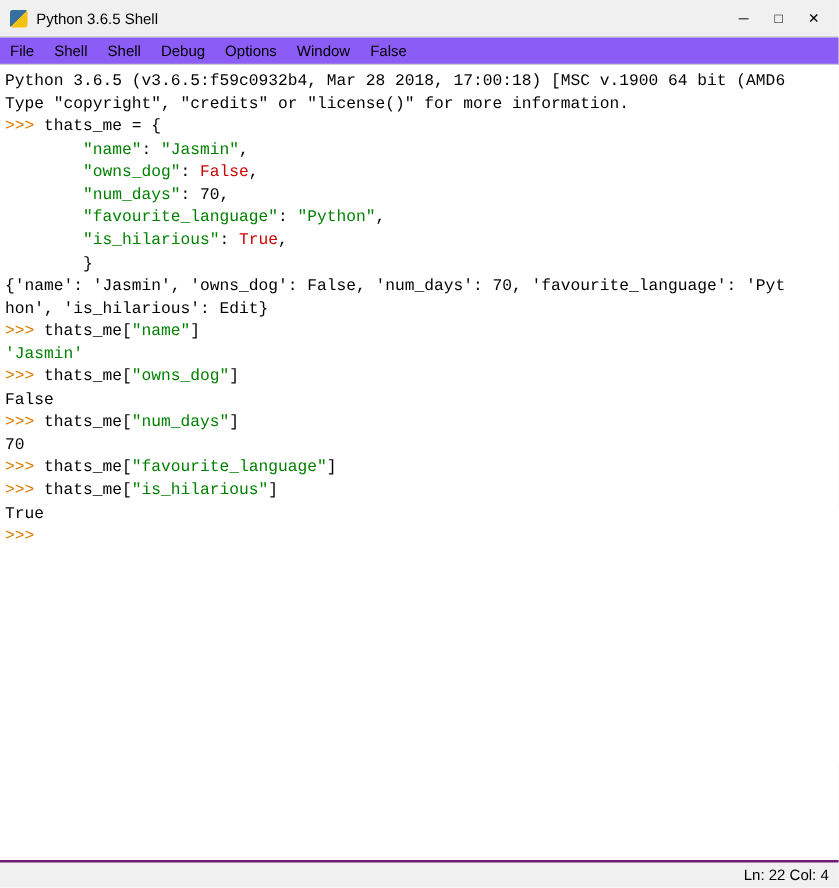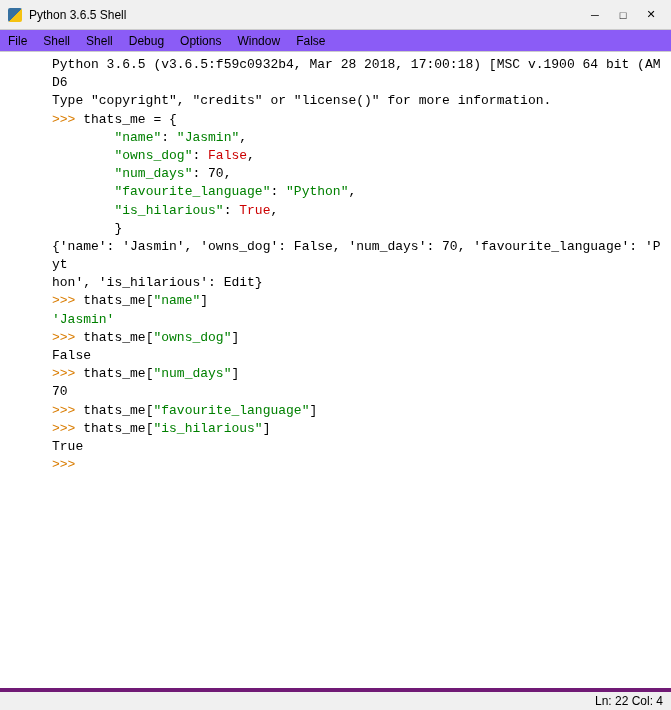--- a/index.html
+++ b/index.html
@@ -68,31 +68,30 @@
       overflow-x: hidden;
       padding: 4px 4px;
       position: relative;
     }
     .shell-line {
       white-space: pre-wrap;
       word-break: break-all;
       line-height: 1.4;
       color: #000;
       font-size: 13px;
-      margin-left: 48px;
     }
     .c-orange { color: #d97c00; }
     .c-green  { color: #008000; }
     .c-black  { color: #000000; }
     .c-keyword { color: #cc0000; }
 
     
     .status-bar {
       background: #f0f0f0;
-      border-top: 4px solid #701a75;
+      border-top: 2px solid #701a75;
       height: 22px;
       display: flex;
       align-items: center;
       justify-content: flex-end;
       padding: 0 8px;
       font-family: Segoe UI, Arial, sans-serif;
       font-size: 12px;
       color: #000;
     }
 

